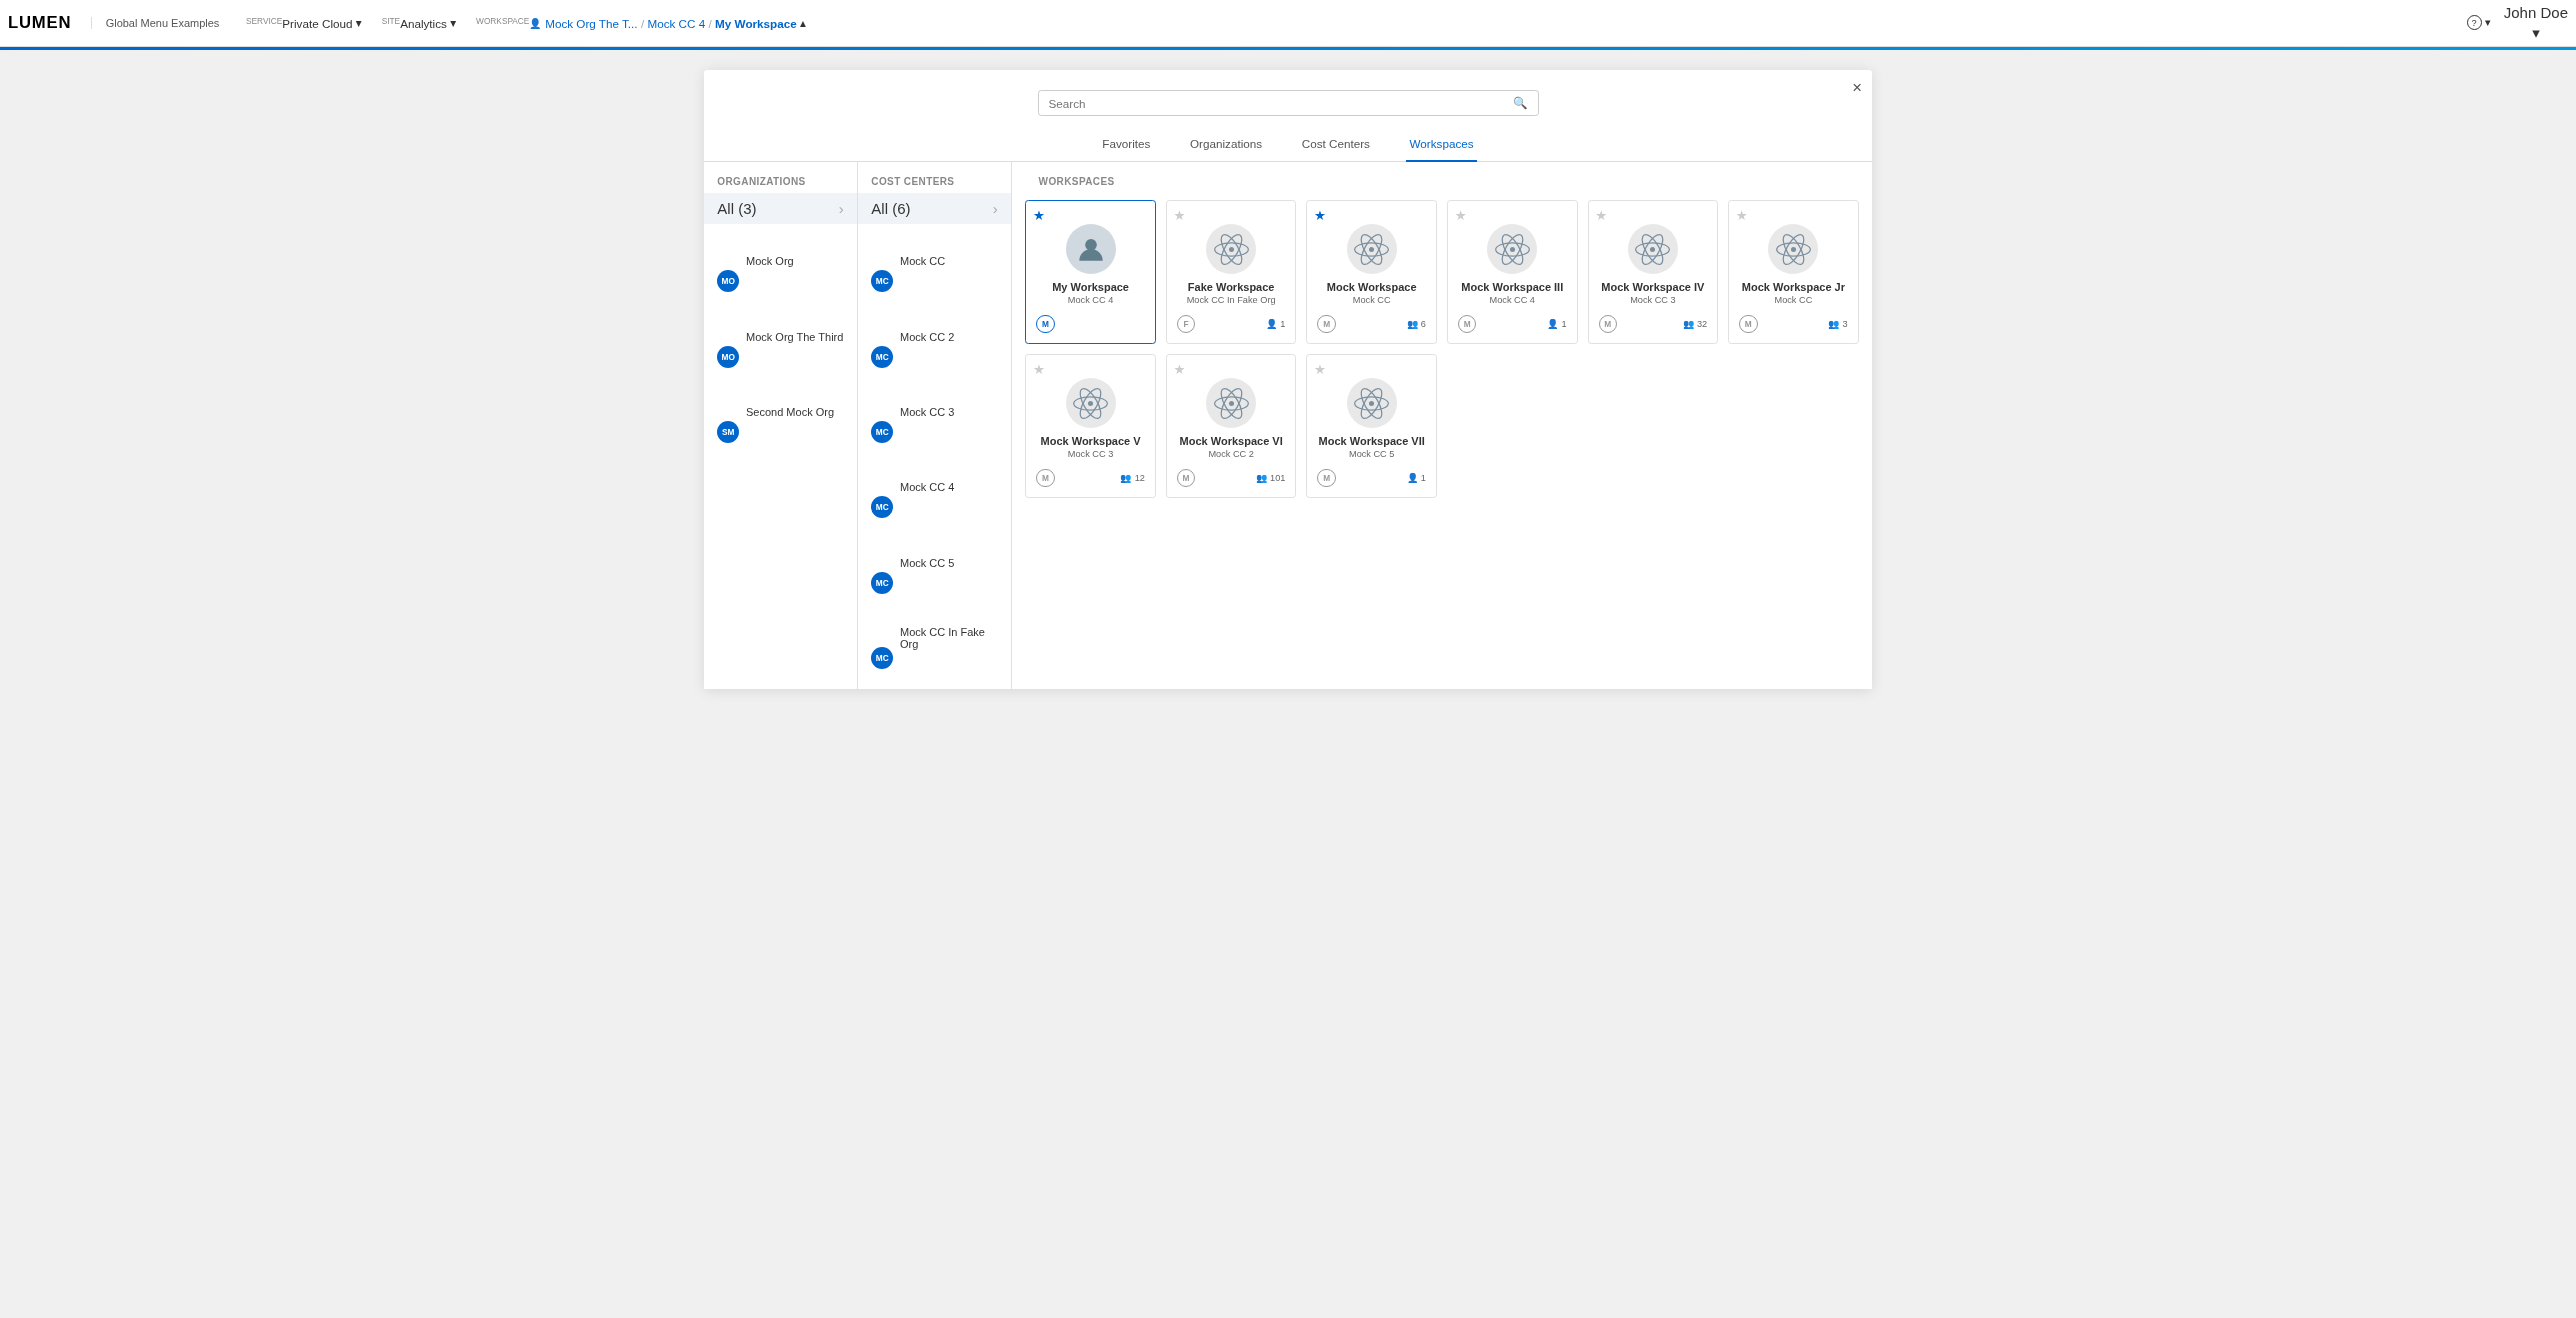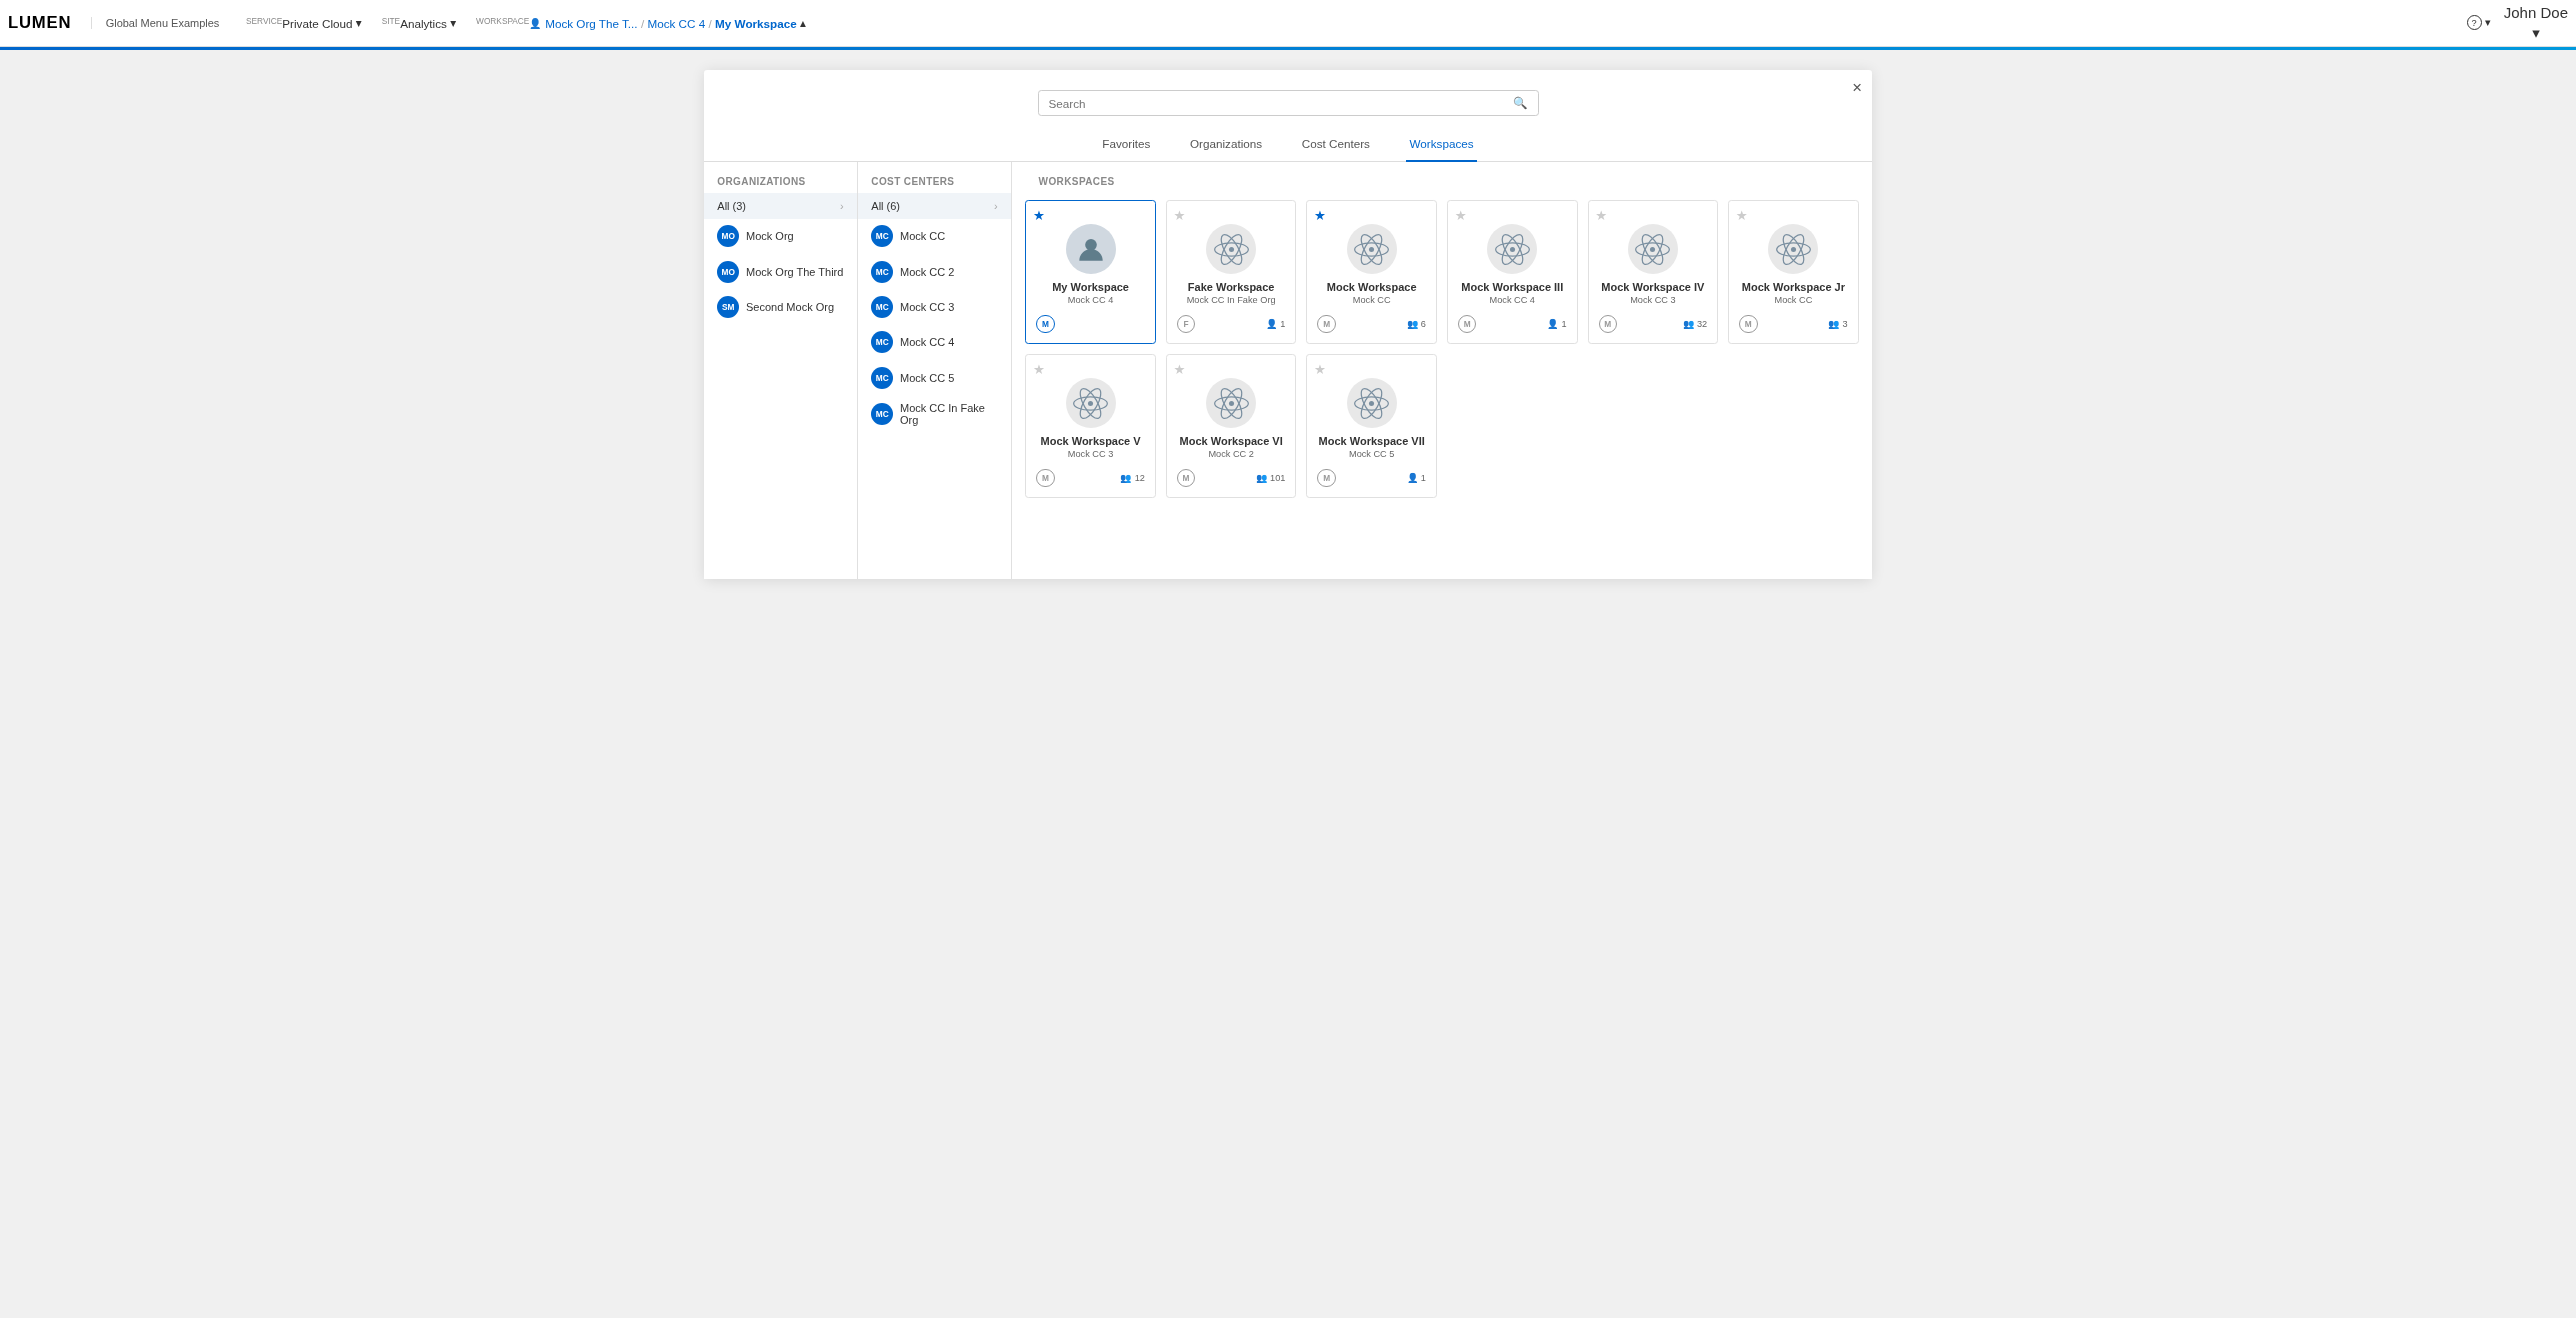--- a/index.html
+++ b/index.html
@@ -164,21 +164,21 @@
       padding: 0 13.3px 6.7px 13.3px;
       letter-spacing: 0.4px;
     }
     .col-all-item {
       display: flex;
       align-items: center;
       justify-content: space-between;
       padding: 6.7px 13.3px;
       background: #f0f4f8;
       cursor: pointer;
-      font-size: 11px;
+      font-size: 15px;
       font-weight: 500;
       text-align: center;
     }
     .col-all-item .chevron { color: #aaa; }
     .org-item {
       display: flex;
       align-items: center;
       gap: 6.7px;
       padding: 6.7px 13.3px;
       cursor: pointer;
@@ -189,20 +189,21 @@
       height: 22px;
       border-radius: 50%;
       background: #0066cc;
       color: #fff;
       font-size: 8.3px;
       font-weight: bold;
       display: flex;
       align-items: center;
       justify-content: center;
       flex-shrink: 0;
+      margin-top: 40px;
     }
     .org-avatar.sm { background: #0066cc; }
 
     
     .col-cc {
       width: 154px;
       min-height: 417px;
       border-right: 0.8px solid #e0e0e0;
       padding: 13.3px 0;
     }

